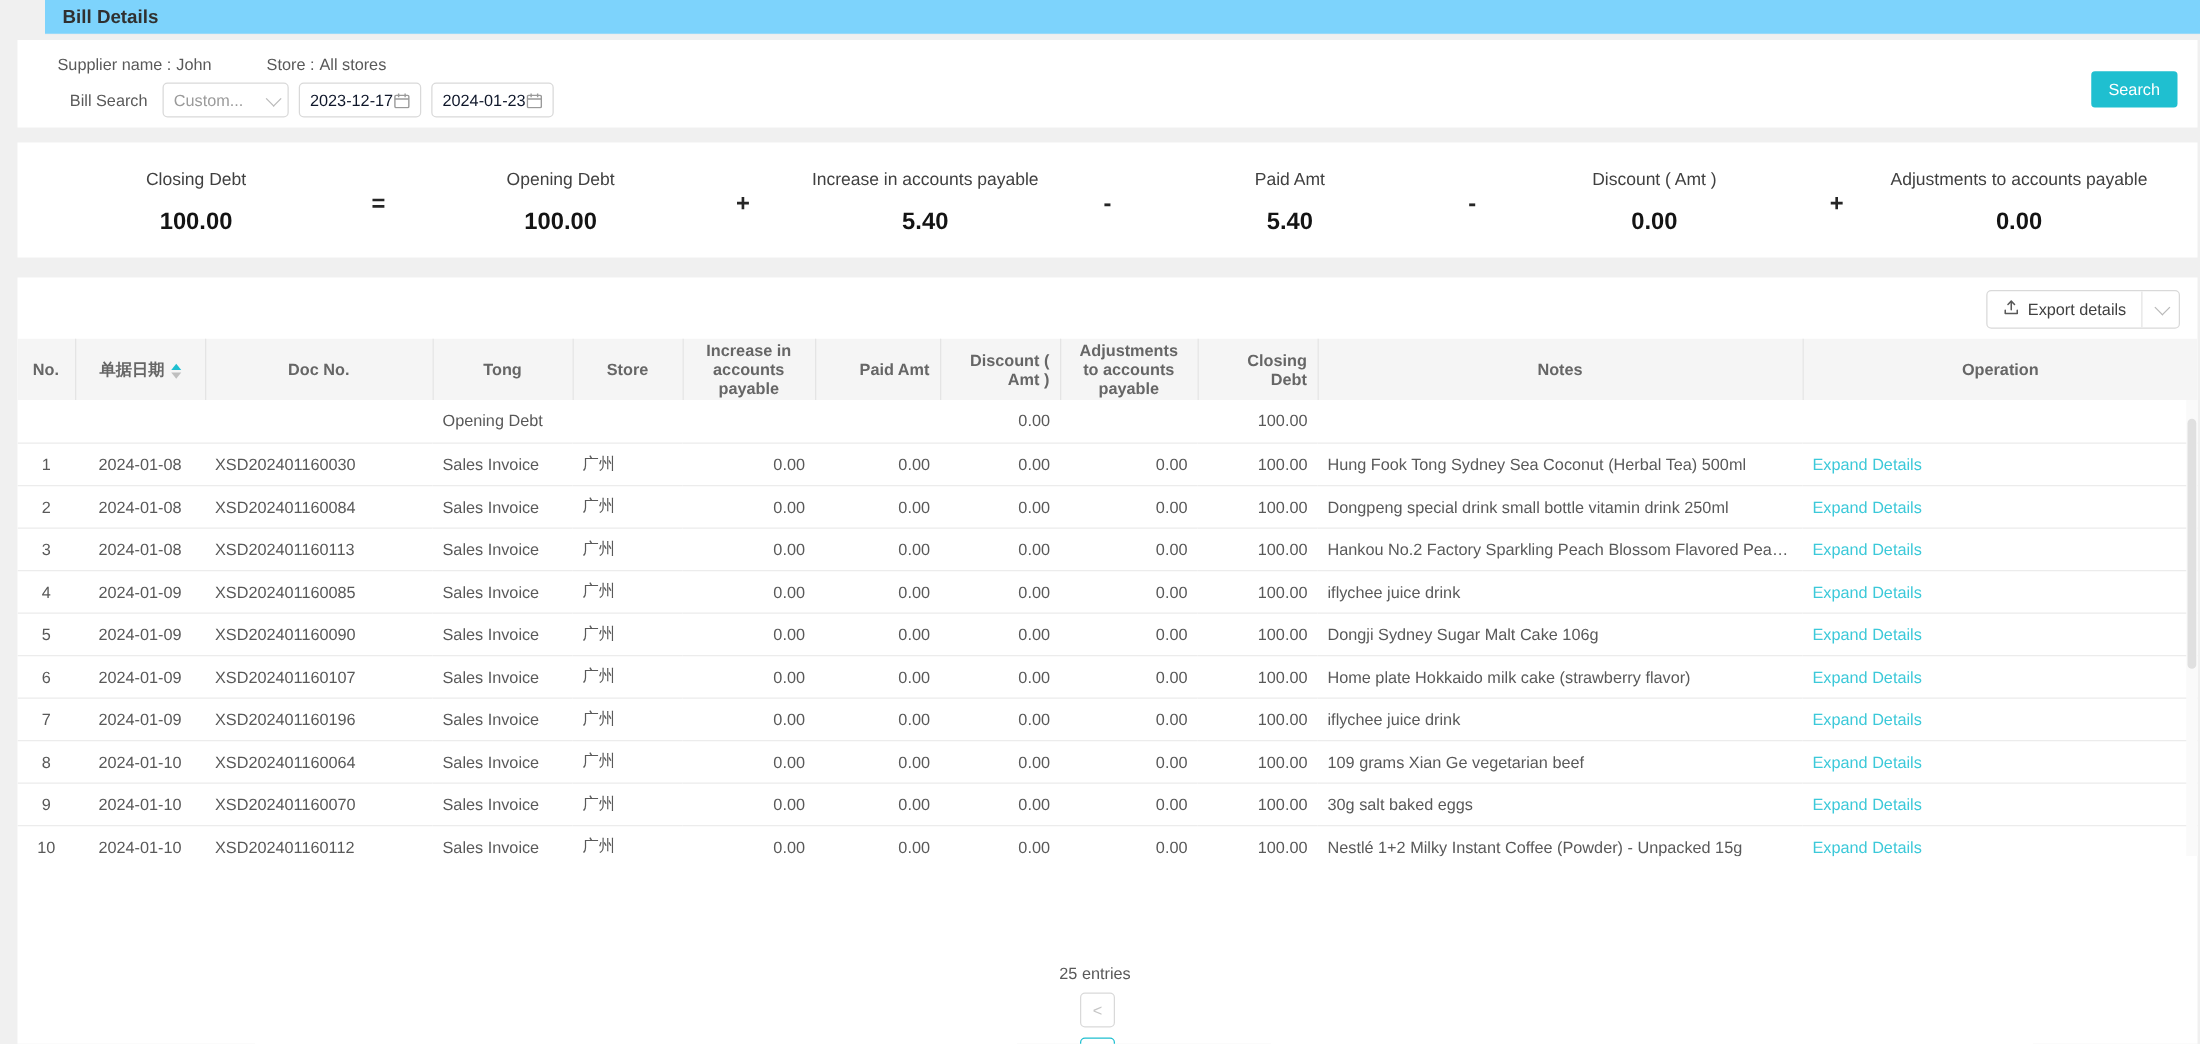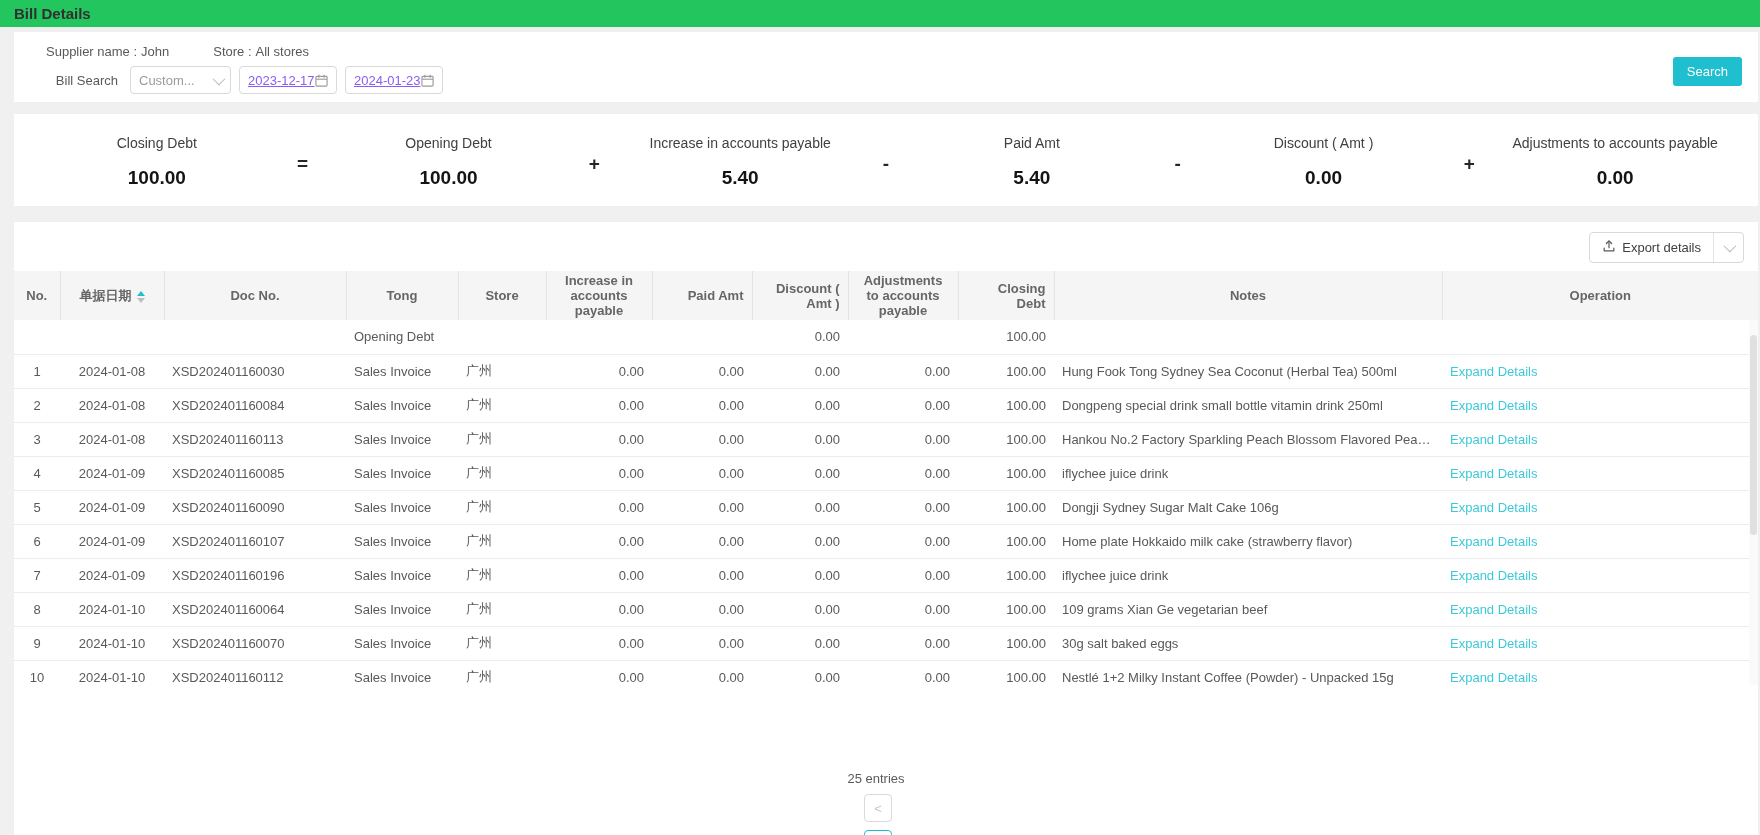--- a/index.html
+++ b/index.html
@@ -1,35 +1,35 @@
 <!DOCTYPE html>
 <html style="--accent: #1fbfd0; --link: #3cc9d9;"><head>
 <meta charset="utf-8">
 <style>
   * { margin:0; padding:0; box-sizing:border-box; }
   html,body { width:1760px; height:835px; background:#f0f0f0; font-family:"Liberation Sans", sans-serif; color:#595959; overflow:hidden; }
   :root { --accent:#1fbfd0; --link:#3cc9d9; }
 
-  .titlebar { background:#22c55e; height:28px; padding:5px 0 0 14px; border-bottom:1px solid #ededed; }
+  .titlebar { background:#7dd3fc; height:28px; padding:5px 0 0 14px; border-bottom:1px solid #ededed;margin-left:36px; }
   .titlebar span { font-size:15px; font-weight:bold; color:#303030; }
 
   .panel { background:#fff; margin-left:14px; margin-right:2px; border-radius:0; }
 
   
   .filter-panel { margin-top:4px; height:70px; padding:8px 16px 0 32px; display:flex; justify-content:space-between; }
   .filter-row1 { font-size:13px; color:#595959; height:22px; display:flex; align-items:center; }
   .filter-row1 .flabel { color:#595959; }
   .filter-row1 .fvalue { margin-left:4px; color:#595959; }
   .filter-row1 .gap { width:44px; }
   .filter-row2 { display:flex; align-items:center; margin-top:4px; }
   .flabel-period { font-size:13px; color:#595959; width:72px; text-align:right; margin-right:12px; }
   .select-box, .date-box { height:28px; border:1px solid #d9d9d9; border-radius:4px; background:#fff;
       display:flex; align-items:center; padding:0 8px; font-size:13px; cursor:pointer; }
   .select-box { width:101px; justify-content:space-between; color:#9b9b9b; margin-right:8px; }
-  .date-box { width:98px; justify-content:space-between; color:#8b5cf6; margin-right:8px;text-decoration:underline; }
+  .date-box { width:98px; justify-content:space-between; color:#0f172a; margin-right:8px; }
   .chev { width:9px; height:9px; border-right:1.5px solid #b9b9b9; border-bottom:1.5px solid #b9b9b9;
       transform:rotate(45deg) translateY(-2px); display:inline-block; }
   .cal-icon svg { display:block; }
   .search-btn { align-self:center; background:var(--accent,#1fbfd0); color:#fff; border:none; border-radius:3px;
       font-size:13px; padding:7px 14px; cursor:pointer; font-family:inherit; }
 
   
   .summary-panel { margin-top:12px; height:92px; display:flex; align-items:center; padding:4px 10px 0 10px; }
   .sum-block { flex:1 1 0; text-align:center; }
   .sum-label { font-size:14px; color:#404040; }

